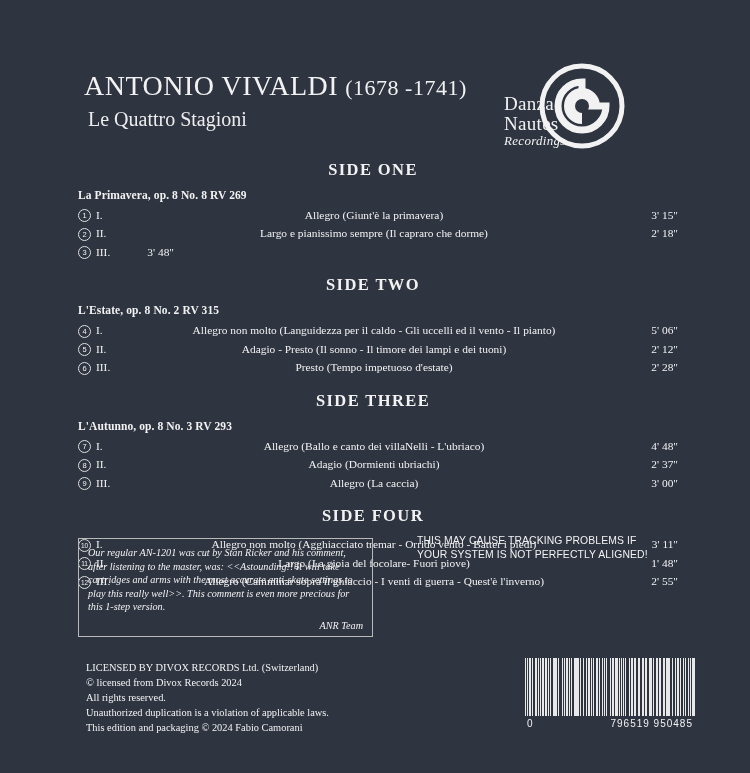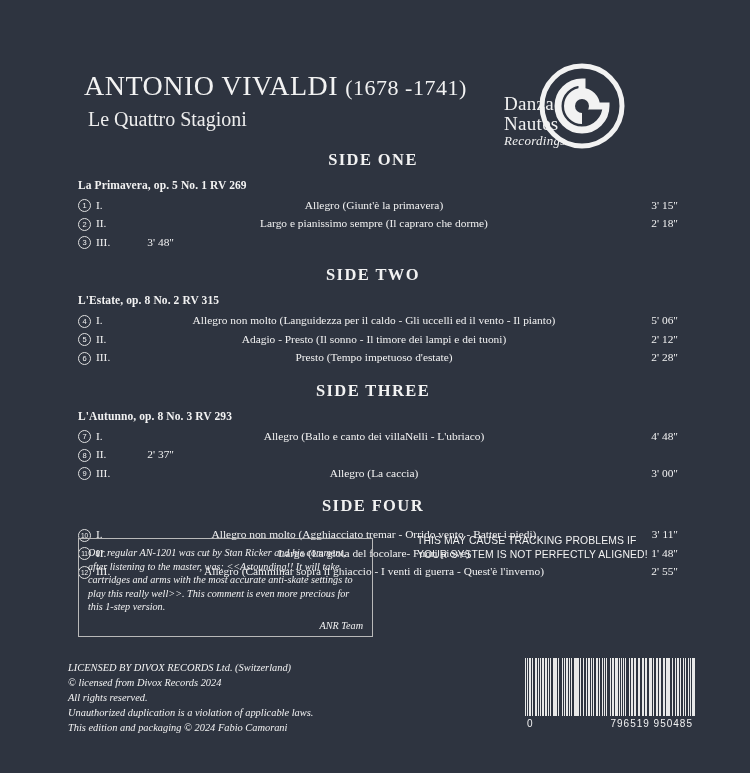--- a/index.html
+++ b/index.html
@@ -65,21 +65,21 @@
     line-height: 1.05;
   }
   .logo-line1 { font-size: 19px; letter-spacing: .3px; }
   .logo-line2 { font-size: 19px; letter-spacing: .3px; }
   .logo-line3 { font-size: 13px; font-style: italic; letter-spacing: .3px; }
 
   
   .content {
     position: absolute;
     left: 78px;
-    top: 150px;
+    top: 160px;
     width: 600px;
   }
   .side-title {
     text-align: center;
     font-size: 16.5px;
     font-weight: bold;
     letter-spacing: 1.4px;
     margin: 0 0 9px 0;
     width: 594px;
     margin-left: -2px;
@@ -161,25 +161,24 @@
     width: 300px;
     font-family: "Liberation Sans", sans-serif;
     font-size: 10.4px;
     line-height: 1.38;
     letter-spacing: .1px;
   }
 
   
   .legal {
     position: absolute;
-    left: 68px;
+    left: 86px;
     top: 660px;
     font-size: 10.4px;
     line-height: 1.45;
-    font-style: italic;
   }
   .legal div { white-space: nowrap; }
 
   
   .barcode {
     position: absolute;
     left: 525px;
     top: 658px;
     width: 170px;
     background: #2e3440;
@@ -233,21 +232,21 @@
       <div class="logo-line1">Danza</div>
       <div class="logo-line2">Nautes</div>
       <div class="logo-line3">Recordings</div>
     </div>
   </div>
 
   <div class="content">
 
     <div class="side-block">
       <div class="side-title">SIDE ONE</div>
-      <div class="side-heading">La Primavera, op. 5 No. 1 RV 269</div>
+      <div class="side-heading">La Primavera, op. 8 No. 8 RV 269</div>
       <div class="track">
         <span class="tnum"><span class="circle">1</span></span>
         <span class="roman">I.</span>
         <span class="tname">Allegro (Giunt'è la primavera)</span>
         <span class="tdur">3' 15"</span>
       </div>
       <div class="track">
         <span class="tnum"><span class="circle">2</span></span>
         <span class="roman">II.</span>
         <span class="tname">Largo e pianissimo sempre (Il capraro che dorme)</span>
@@ -288,20 +287,21 @@
       <div class="side-heading">L'Autunno, op. 8 No. 3 RV 293</div>
       <div class="track">
         <span class="tnum"><span class="circle">7</span></span>
         <span class="roman">I.</span>
         <span class="tname">Allegro (Ballo e canto dei villaNelli - L'ubriaco)</span>
         <span class="tdur">4' 48"</span>
       </div>
       <div class="track">
         <span class="tnum"><span class="circle">8</span></span>
         <span class="roman">II.</span>
+        <span class="tname">Adagio (Dormienti ubriachi)</span>
         <span class="tdur">2' 37"</span>
       </div>
       <div class="track">
         <span class="tnum"><span class="circle">9</span></span>
         <span class="roman">III.</span>
         <span class="tname">Allegro (La caccia)</span>
         <span class="tdur">3' 00"</span>
       </div>
     </div>
 

